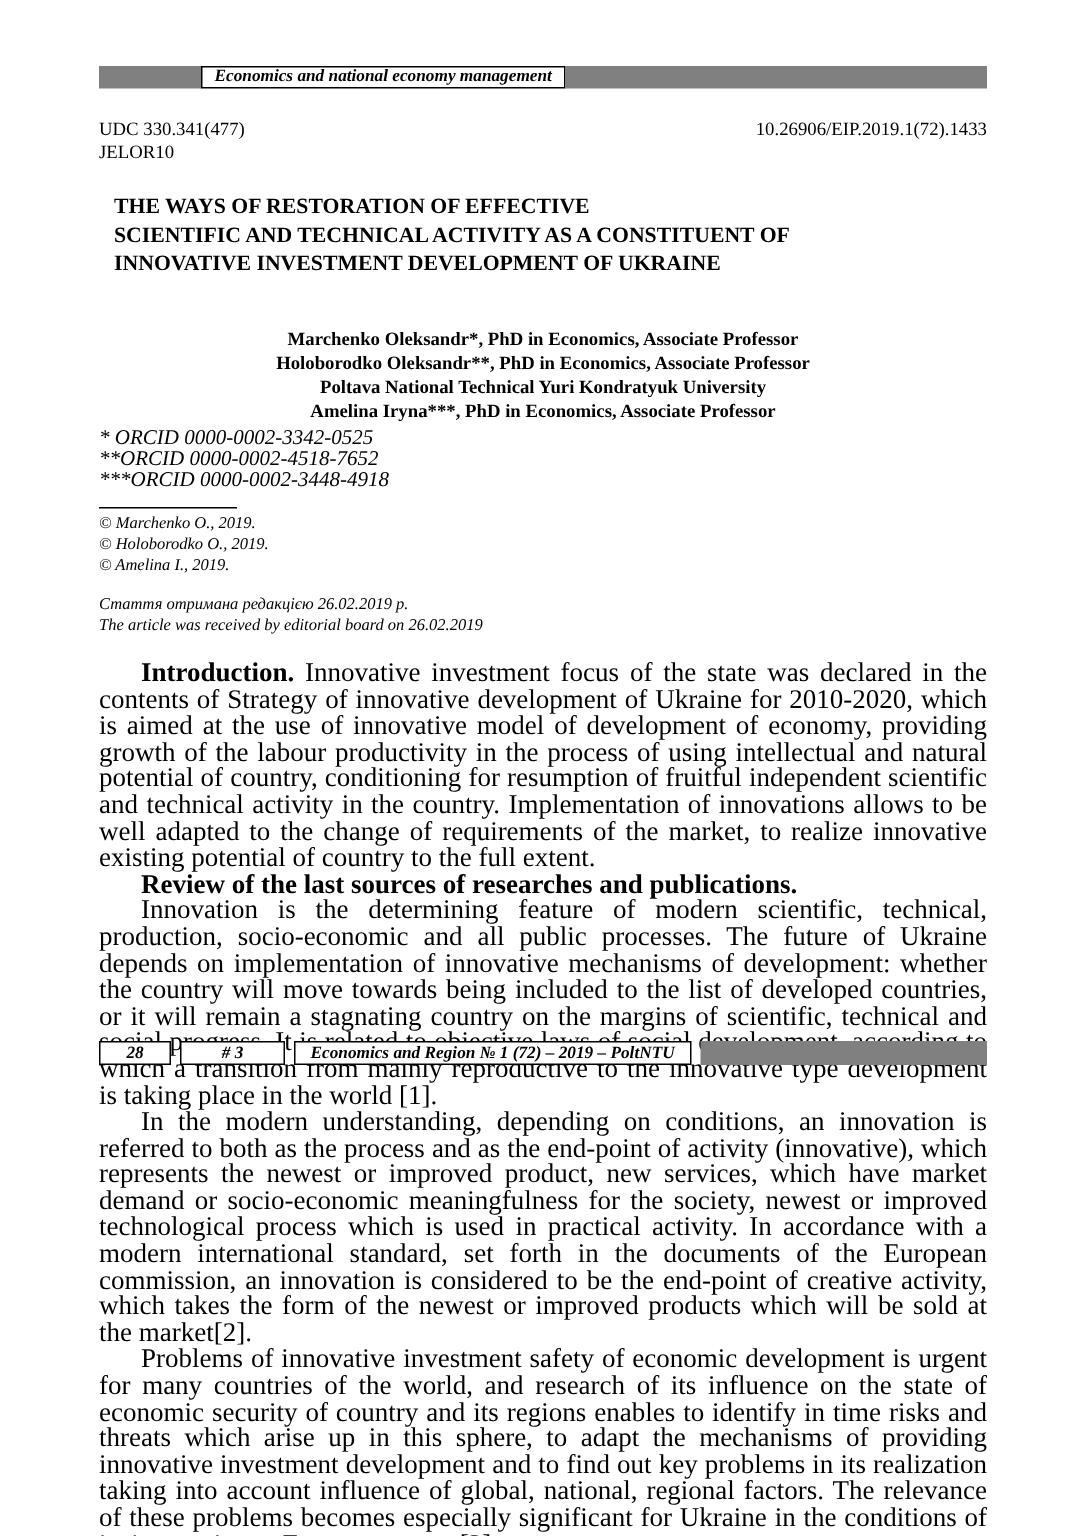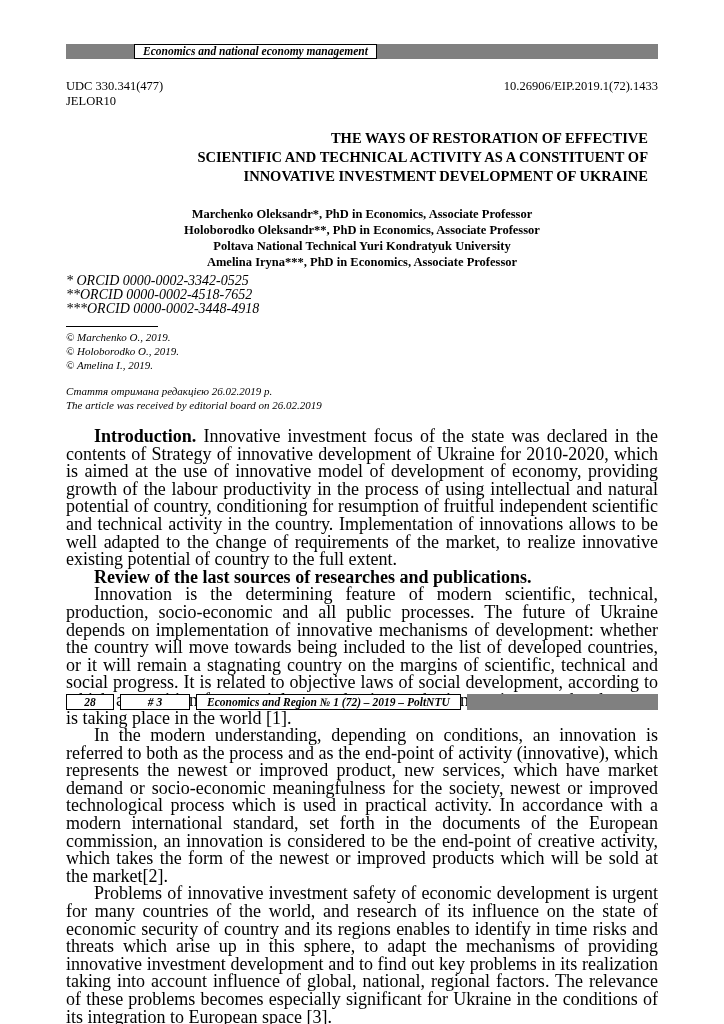--- a/index.html
+++ b/index.html
@@ -54,25 +54,25 @@
     line-height: 15px;
   }
   .jelor {
     font-size: 12.5px;
     line-height: 15px;
     margin-bottom: 20px;
   }
 
   
   .article-title {
-    text-align: right;
+    text-align: left;
     font-weight: bold;
     font-size: 14.5px;
     line-height: 19px;
-    margin: 0 10px 20px 10px;
+    margin: 0 10px 32px 10px;
     text-transform: uppercase;
   }
 
   
   .authors {
     text-align: center;
     font-weight: bold;
     font-size: 12.5px;
     line-height: 16px;
     margin-bottom: 4px;

